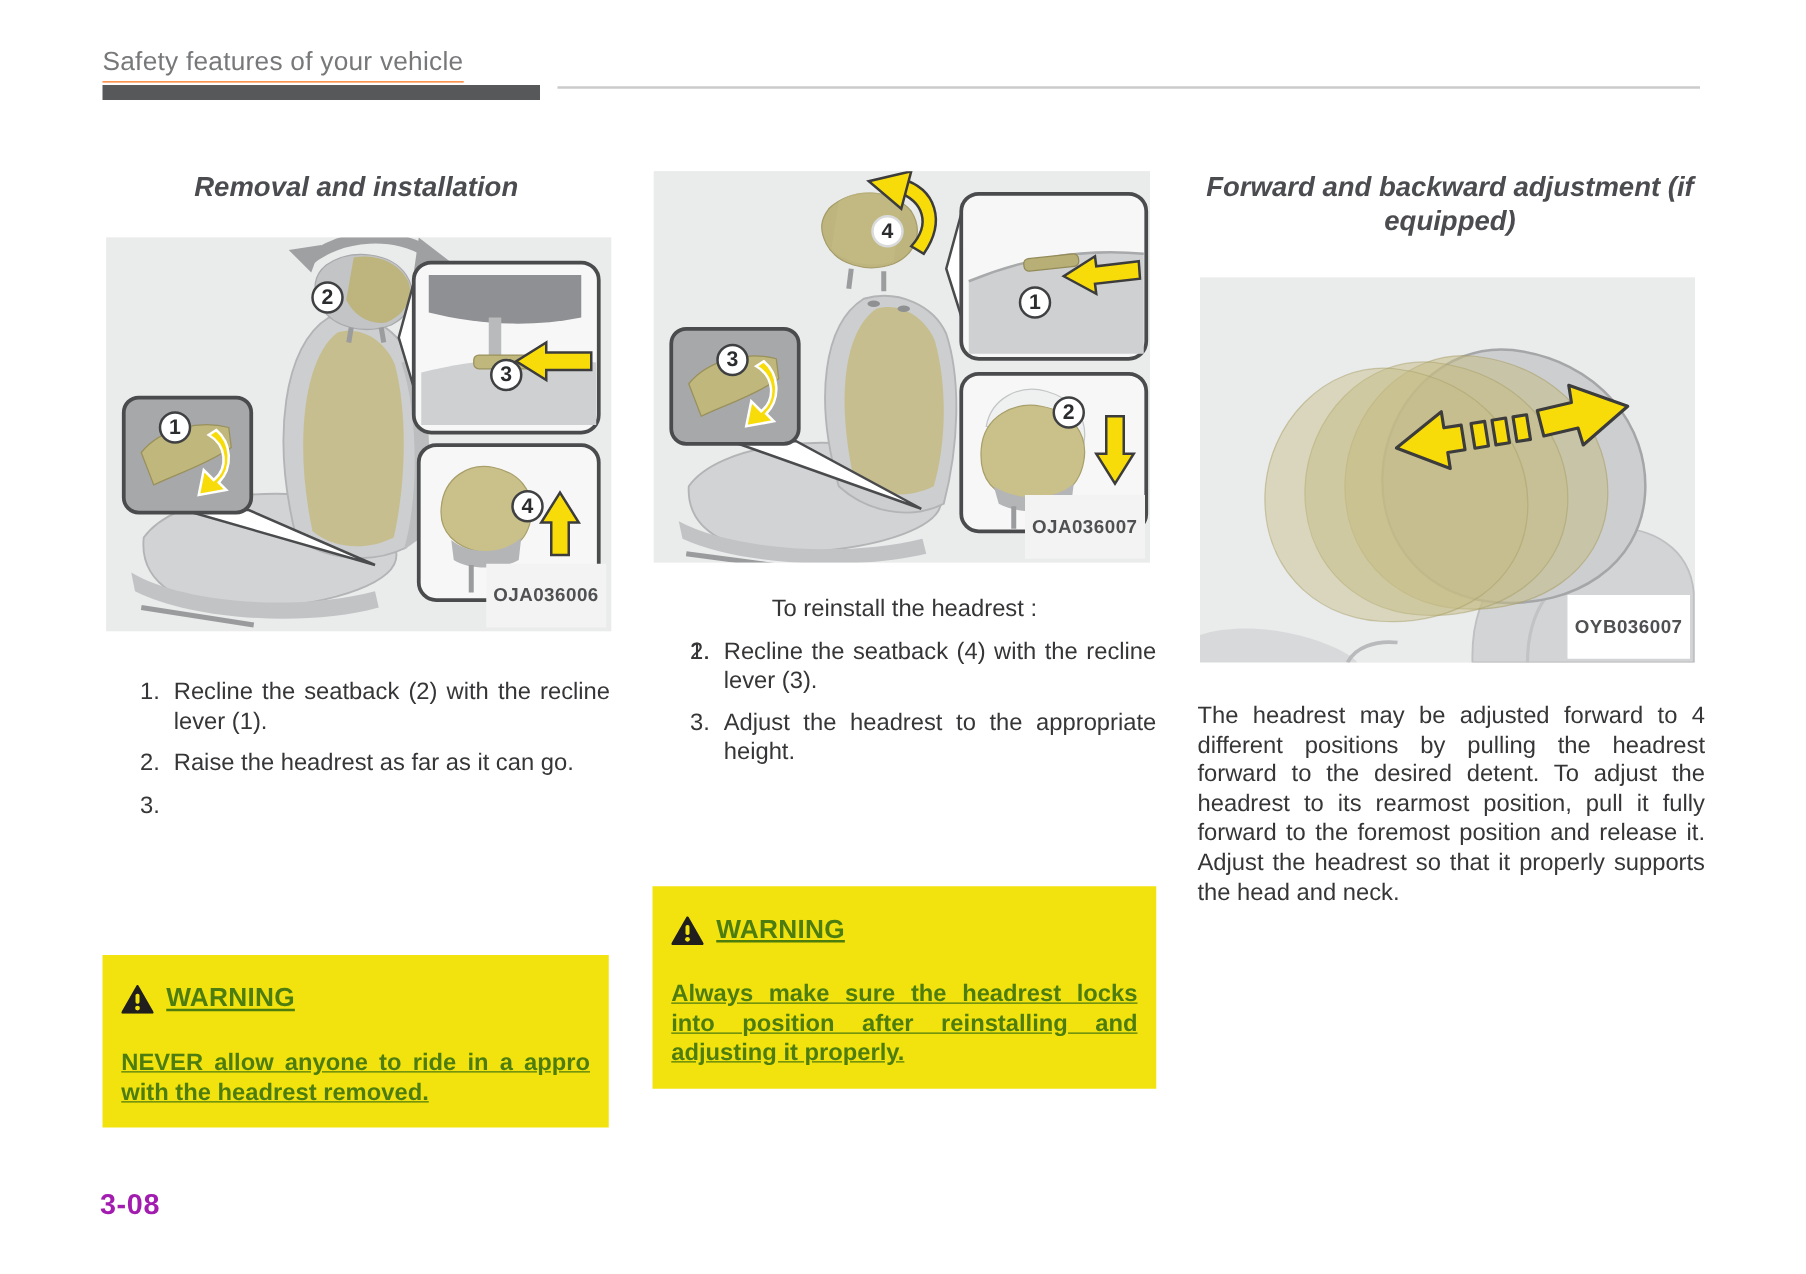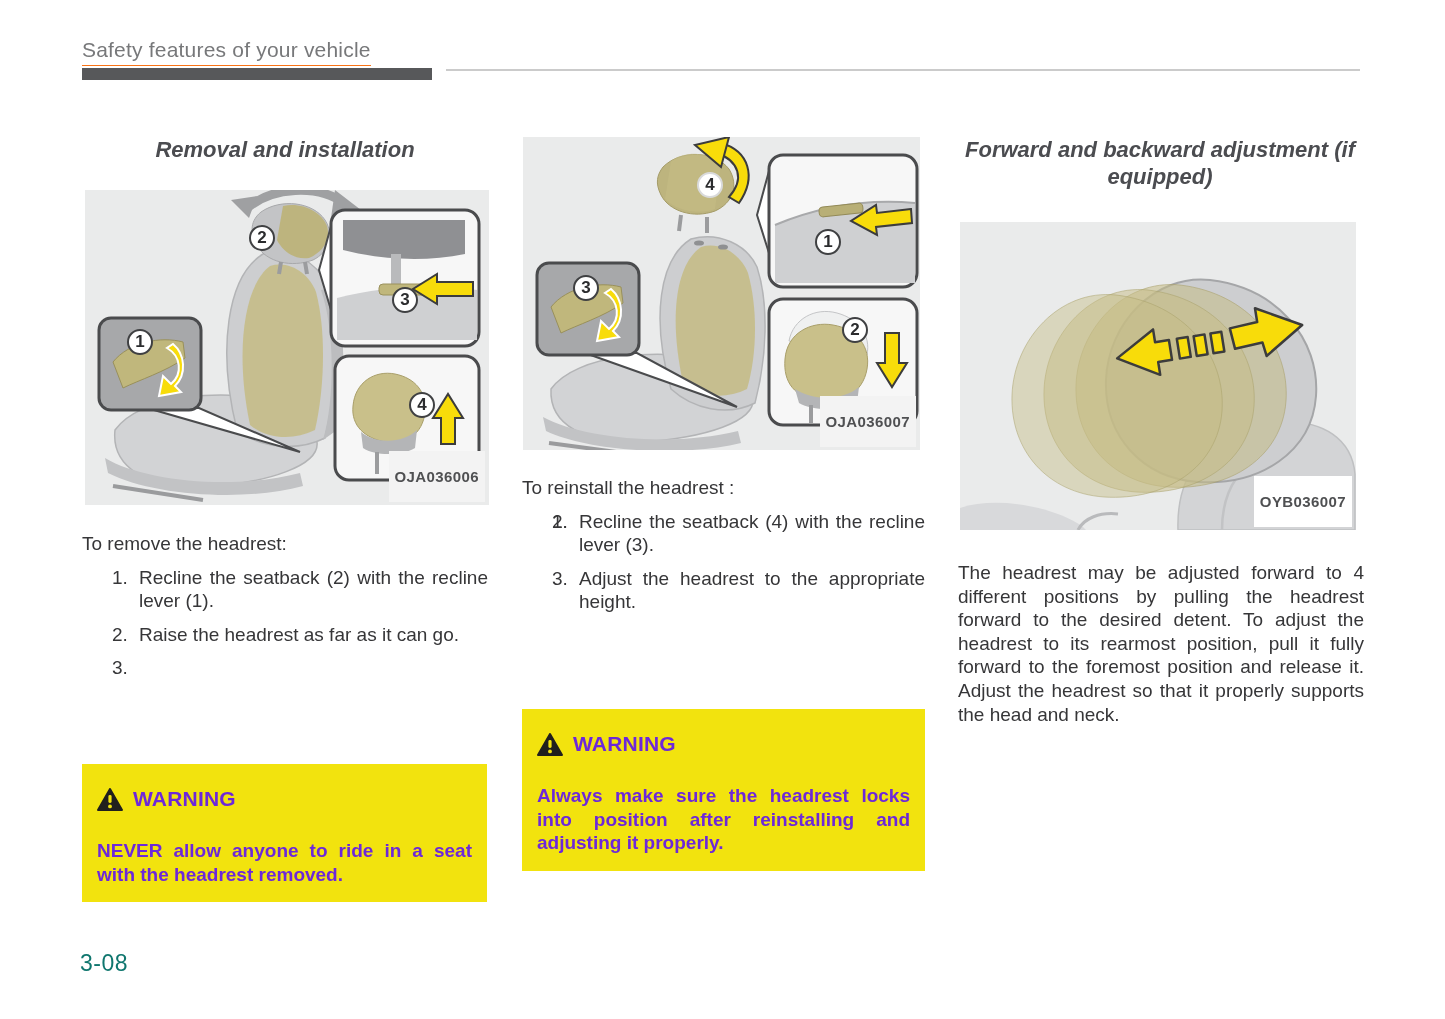--- a/index.html
+++ b/index.html
@@ -27,31 +27,31 @@
     color:#4f5052;background:#f3f3f3;padding:17px 6px;letter-spacing:.4px;}
   #fig3 .fig-caption{background:#ffffff;}
   .callout{position:absolute;width:26px;height:26px;border-radius:50%;background:#fff;
     border:2px solid #3f4042;color:#2b2c2e;font-weight:bold;font-size:17px;
     display:flex;align-items:center;justify-content:center;box-sizing:border-box;}
   
   .textblock{font-size:19px;line-height:23.6px;color:#363638;}
   #left-text{left:82px;top:532px;width:406px;}
   #mid-text{left:522px;top:476px;width:403px;}
   #right-text{left:958px;top:561px;width:406px;text-align:justify;}
-  .intro{margin-bottom:3px;}
+  .intro{margin-bottom:3px;text-align:center;}
   .step{position:relative;padding-left:57px;text-align:justify;margin-top:10px;}
   .step .num{position:absolute;left:30px;}
   
-  .warning{background:#f2e30e;box-sizing:border-box;padding:23px 15px 16px 15px;color:#6d28d9;}
+  .warning{background:#f2e30e;box-sizing:border-box;padding:23px 15px 16px 15px;color:#4d7c0f;text-decoration:underline;}
   #warn1{left:82px;top:764px;width:405px;min-height:131px;}
   #warn2{left:522px;top:709px;width:403px;min-height:156px;}
   .warning-head{display:flex;align-items:center;gap:10px;font-size:21px;font-weight:bold;letter-spacing:.2px;}
   .warning-body{margin-top:28px;font-size:19px;font-weight:bold;line-height:23.5px;text-align:justify;}
   
-  #page-number{left:80px;top:950px;font-size:23px;color:#0f766e;letter-spacing:.5px;}
+  #page-number{left:80px;top:950px;font-size:23px;color:#a21caf;letter-spacing:.5px;font-weight:bold;}
 </style>
 </head>
 <body>
 
 <div class="abs" id="header-title">Safety features of your vehicle</div>
 <div class="abs" id="header-bar"></div>
 <div class="abs" id="header-rule"></div>
 
 <div class="abs section-title" id="left-title">Removal and installation</div>
 
@@ -100,21 +100,20 @@
     </g>
   </svg>
   <div class="callout" style="left:42px;top:139px;">1</div>
   <div class="callout" style="left:164px;top:35px;">2</div>
   <div class="callout" style="left:307px;top:97px;">3</div>
   <div class="callout" style="left:324px;top:202px;">4</div>
   <div class="fig-caption">OJA036006</div>
 </div>
 
 <div class="abs textblock" id="left-text">
-  <div class="intro">To remove the headrest:</div>
   <div class="step">
     <span class="num">1.</span>
     <span>Recline the seatback (2) with the recline lever (1).</span>
   </div>
   <div class="step">
     <span class="num">2.</span>
     <span>Raise the headrest as far as it can go.</span>
   </div>
   <div class="step">
     <span class="num">3.</span>
@@ -123,21 +122,21 @@
 
 <div class="abs warning" id="warn1">
   <div class="warning-head">
     <svg width="26" height="23" viewBox="0 0 26 23">
       <path d="M13 1 L25 22 H1 Z" fill="#201f1d" stroke="#201f1d" stroke-width="2" stroke-linejoin="round"></path>
       <rect x="11.4" y="7" width="3.2" height="8" rx="1.4" fill="#f2e30e"></rect>
       <circle cx="13" cy="18.4" r="1.9" fill="#f2e30e"></circle>
     </svg>
     <span>WARNING</span>
   </div>
-  <div class="warning-body">NEVER allow anyone to ride in a seat with the headrest removed.</div>
+  <div class="warning-body">NEVER allow anyone to ride in a appro with the headrest removed.</div>
 </div>
 
 <div class="abs figure" id="fig2">
   <svg viewBox="0 0 397 313">
     <rect width="397" height="313" fill="#eaebeb"></rect>
     <g>
       <path d="M28 252 C52 218 138 208 202 226 L230 262 C232 284 184 301 118 305 C62 307 26 288 28 252 Z" fill="#d2d3d5" stroke="#b3b4b6" stroke-width="1.5"></path>
       <path d="M20 280 C60 302 150 310 215 294 L218 306 C160 320 68 315 23 294 Z" fill="#c2c3c5"></path>
       <path d="M26 306 L116 318" stroke="#9a9b9d" stroke-width="4" fill="none"></path>
       <path d="M148 252 C128 182 136 122 168 102 C196 94 224 108 234 130 C246 167 244 220 232 266 C204 280 170 272 148 252 Z" fill="#cdced0" stroke="#b3b4b6" stroke-width="1.5"></path>

